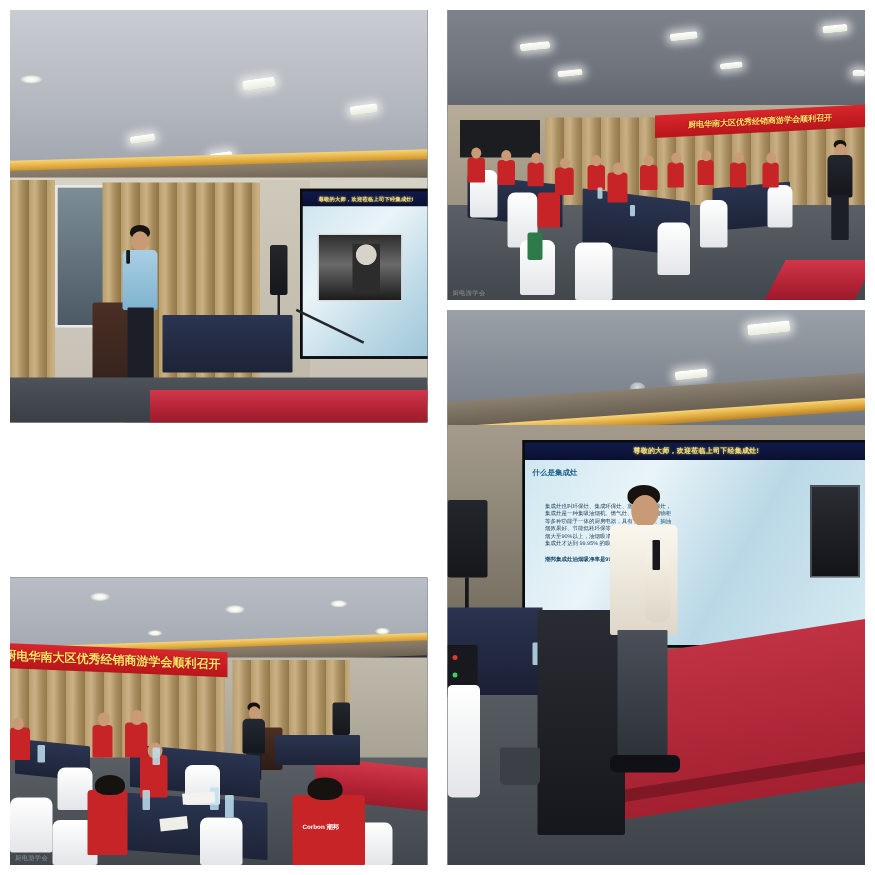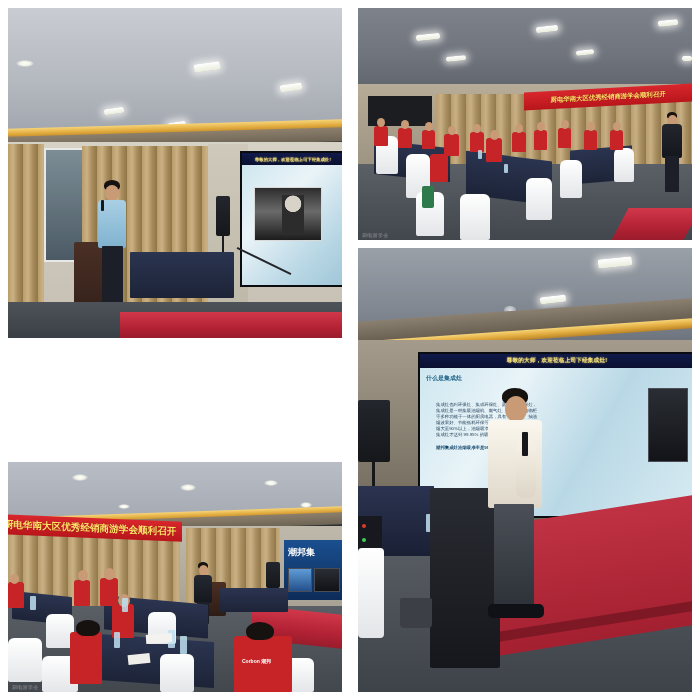--- a/index.html
+++ b/index.html
@@ -245,25 +245,20 @@
     <div class="soffit" style="left:0;top:56px;width:334px;height:12px;transform:skewY(-2deg);"></div>
 
     <div class="wall" style="left:0;top:64px;width:334px;height:96px;background:linear-gradient(#bfb9ab,#a49e90);"></div>
     <div class="curtain" style="left:0;top:64px;width:172px;height:94px;opacity:.95;"></div>
     <div class="curtain" style="left:178px;top:66px;width:94px;height:92px;opacity:.95;"></div>
 
     <div class="redbanner" style="left:-10px;top:56px;width:184px;height:20px;font-size:9.6px;transform:skewY(2.4deg);">
       <span>厨电华南大区优秀经销商游学会顺利召开</span>
     </div>
 
-    <div class="screenbox" style="left:276px;top:78px;width:58px;height:60px;background:linear-gradient(#1a4f8f,#0d2c59);border:none;">
-      <div style="position:absolute;left:4px;top:6px;color:#ffffff;font-size:9px;font-weight:bold;">潮邦集</div>
-      <div class="prodimg" style="left:4px;top:28px;width:22px;height:22px;background:linear-gradient(#5f9cd6,#24508c);"></div>
-      <div class="prodimg" style="left:30px;top:28px;width:24px;height:22px;background:linear-gradient(#2a2d33,#101217);"></div>
-    </div>
 
     <div class="speaker-box" style="left:258px;top:100px;width:14px;height:26px;"></div>
 
     <div class="floor" style="height:86px;background:linear-gradient(#5a5f66,#42474e);"></div>
     <div class="carpet" style="left:244px;top:148px;width:90px;height:34px;transform:skewY(6deg);"></div>
 
     <div class="podium" style="left:196px;top:120px;width:22px;height:34px;background:linear-gradient(#4c2f24,#2d1c16);"></div>
     <div class="person" style="left:184px;top:100px;width:22px;height:62px;">
       <div class="hair" style="left:6px;top:0;width:10px;height:7px;"></div>
       <div class="head" style="left:7px;top:3px;width:9px;height:11px;"></div>

